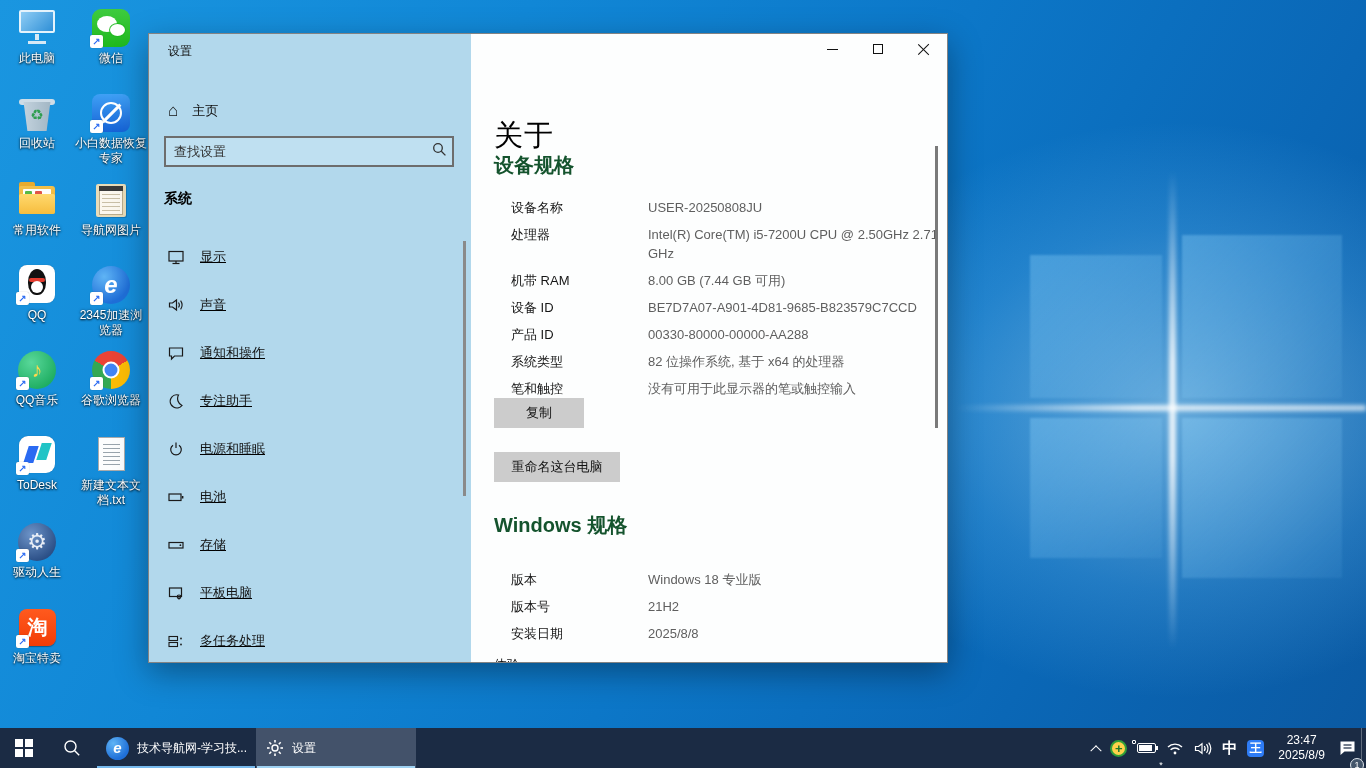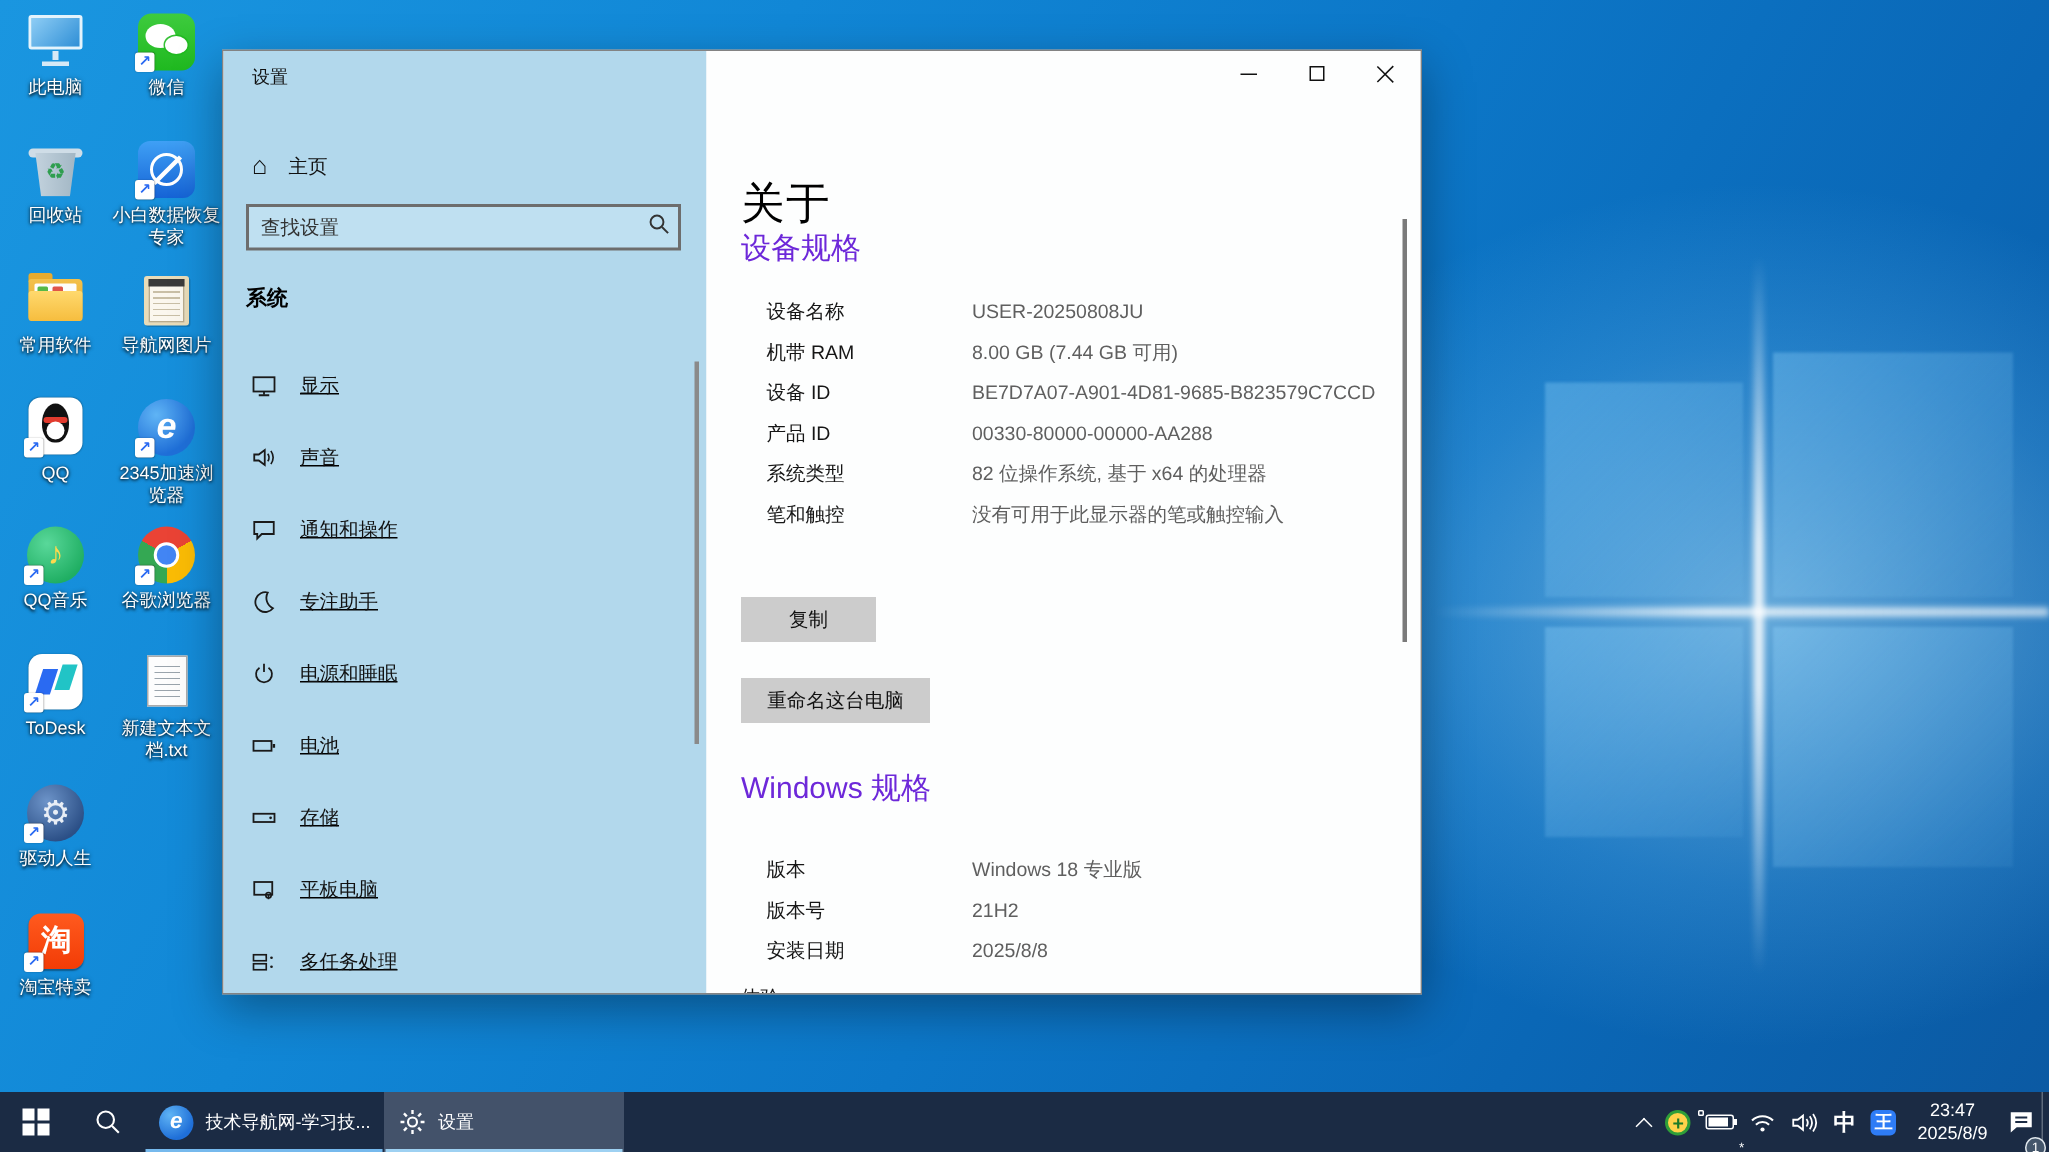--- a/index.html
+++ b/index.html
@@ -130,21 +130,21 @@
   .win-ctrls { position:absolute; right:0; top:0; display:flex; }
   .wc { width:46px; height:30px; display:flex; align-items:center; justify-content:center; cursor:default; }
   .wc-min { width:11px; height:1px; background:#111; }
   .wc-max { width:10px; height:10px; border:1px solid #111; }
   .wc-close { position:relative; width:12px; height:12px; }
   .wc-close::before,.wc-close::after { content:""; position:absolute; left:5px; top:-1px; width:1.3px; height:15px; background:#111; }
   .wc-close::before { transform:rotate(45deg); }
   .wc-close::after { transform:rotate(-45deg); }
 
   .page-title { position:absolute; left:23px; top:82px; font-size:29px; font-weight:300; color:#000; letter-spacing:1px; }
-  .sec-h { position:absolute; left:23px; font-size:20px; font-weight:400; color:#6d28d9; }
+  .sec-h { position:absolute; left:23px; font-size:20px; font-weight:700; color:#14532d; }
   .sec-dev { top:118px; } .sec-winspec { top:478px; }
   .rows { position:absolute; left:40px; }
   .rows-dev { top:164px; } .rows-win { top:536px; }
   .srow { display:flex; margin-bottom:8px; font-size:13px; line-height:19px; }
   .slabel { width:137px; flex:none; color:#161616; }
   .svalue { max-width:303px; color:#5f5f5f; }
   .btn { position:absolute; left:23px; background:#cccccc; border:1px solid #cccccc; font-size:13px; color:#111;
     text-align:center; line-height:28px; cursor:default; font-family:inherit; }
   .btn-copy { top:364px; width:90px; height:30px; }
   .btn-rename { top:418px; width:126px; height:30px; }
@@ -423,20 +423,24 @@
 
     <div class="page-title">关于</div>
     <div class="sec-h sec-dev">设备规格</div>
 
     <div class="rows rows-dev">
       <div class="srow">
           <span class="slabel">设备名称</span>
           <span class="svalue">USER-20250808JU</span>
         </div>
       <div class="srow">
+          <span class="slabel">处理器</span>
+          <span class="svalue">Intel(R) Core(TM) i5-7200U CPU @ 2.50GHz 2.71 GHz</span>
+        </div>
+      <div class="srow">
           <span class="slabel">机带 RAM</span>
           <span class="svalue">8.00 GB (7.44 GB 可用)</span>
         </div>
       <div class="srow">
           <span class="slabel">设备 ID</span>
           <span class="svalue">BE7D7A07-A901-4D81-9685-B823579C7CCD</span>
         </div>
       <div class="srow">
           <span class="slabel">产品 ID</span>
           <span class="svalue">00330-80000-00000-AA288</span>

